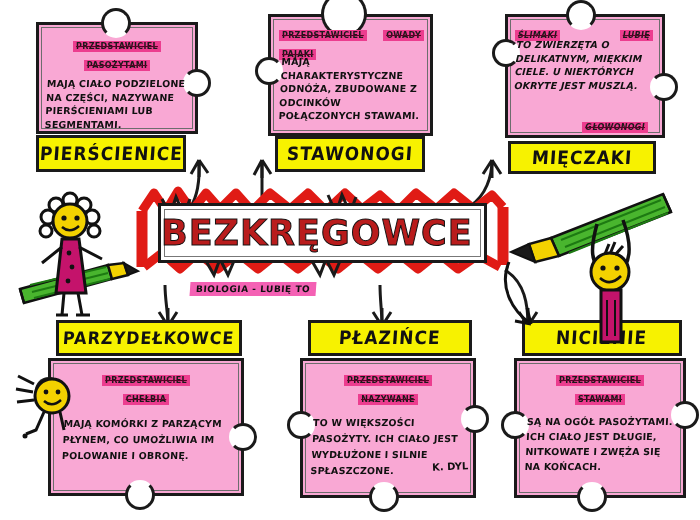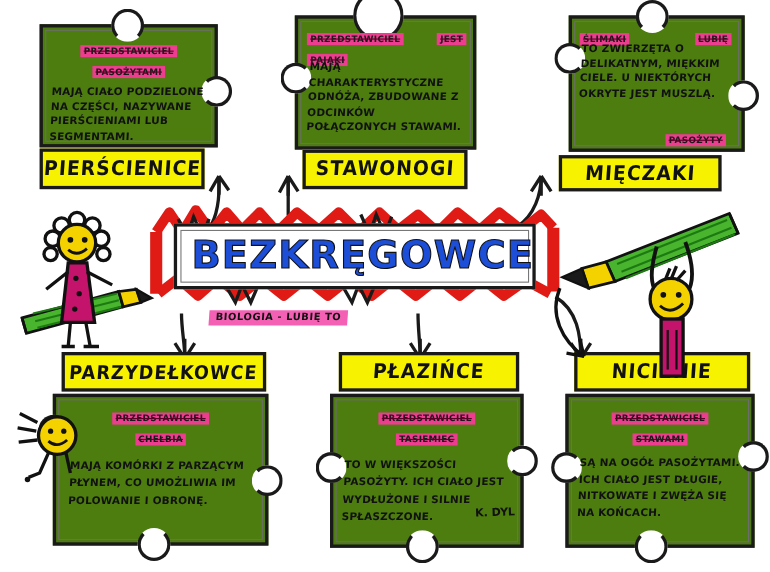--- a/index.html
+++ b/index.html
@@ -9,21 +9,21 @@
     font-family:"DejaVu Sans", sans-serif;
     overflow:hidden;
     position:relative;
   }
   #board{position:relative;width:700px;height:520px;}
 
   
   .card{position:absolute;}
   .puzzle{
     position:relative;
-    background:#4d7c0f;
+    background:#f9a8d4;
     border:3px solid #1a1a1a;
     box-sizing:border-box;
   }
   .puzzle:before{ 
     content:"";position:absolute;left:2px;top:2px;right:2px;bottom:2px;
     border:1px solid #6d6d6d;pointer-events:none;
   }
   
   .knob{
     position:absolute;background:#fff;border:3px solid #1a1a1a;border-radius:50%;
@@ -86,24 +86,23 @@
   .banner-box{
     position:absolute;left:18px;top:18px;right:18px;bottom:22px;
     background:#fff;border:3px solid #1a1a1a;box-sizing:border-box;
   }
   .banner-box:before{
     content:"";position:absolute;left:3px;top:3px;right:3px;bottom:3px;
     border:1px solid #777;
   }
   #main-title{
     position:absolute;left:0;right:0;top:50%;transform:translateY(-50%);
-    font-size:35px;font-weight:bold;color:#1d4ed8;
+    font-size:35px;font-weight:bold;color:#b91c1c;
     letter-spacing:1px;
     font-family:"DejaVu Sans", sans-serif;
-    padding-left:13px;
     -webkit-text-stroke:1px #111;
   }
   #subtitle{
     position:absolute;left:190px;top:282px;
     background:#f461b4;
     font-size:9px;font-weight:bold;color:#111;
     padding:2px 6px;letter-spacing:.5px;
     transform:skewX(-4deg);
   }
 
@@ -136,43 +135,43 @@
 
   <div class="card" style="left:268px;top:14px;width:165px;height:158px;">
     <div class="puzzle" style="position:absolute;left:0;top:0;width:165px;height:122px;">
       <div class="notch" style="width:46px;height:46px;left:50px;top:-26px;border-color:#1a1a1a;border-top-color:transparent;background:#fff;"></div>
       <div class="knob left" style="top:40px;border-right-color:transparent;"></div>
       <div style="position:absolute;left:8px;top:6px;">
         <span class="tag">PRZEDSTAWICIEL</span><br>
         <span class="tag" style="margin-top:1px;text-align:right;">PAJĄKI</span>
       </div>
       <div style="position:absolute;right:6px;top:6px;">
-        <span class="tag">JEST</span>
+        <span class="tag">OWADY</span>
       </div>
       <div class="body-text" style="padding:38px 8px 0 10px;">MAJĄ CHARAKTERYSTYCZNE ODNÓŻA, ZBUDOWANE Z ODCINKÓW POŁĄCZONYCH STAWAMI.</div>
     </div>
     <div class="title-bar" style="left:7px;top:122px;width:150px;height:36px;">
       <span class="t">STAWONOGI</span>
     </div>
   </div>
 
   <div class="card" style="left:497px;top:14px;width:170px;height:158px;">
-    <div class="puzzle" style="position:absolute;left:20px;top:0;width:160px;height:124px;">
+    <div class="puzzle" style="position:absolute;left:8px;top:0;width:160px;height:124px;font-style:italic;">
       <div class="knob top" style="left:58px;border-bottom-color:transparent;"></div>
       <div class="knob left" style="top:22px;border-right-color:transparent;"></div>
       <div class="knob right" style="top:56px;border-left-color:transparent;"></div>
       <div style="position:absolute;left:7px;top:6px;">
         <span class="tag">ŚLIMAKI</span>
       </div>
       <div style="position:absolute;right:9px;top:6px;">
         <span class="tag">LUBIĘ</span>
       </div>
       <div class="body-text" style="padding:21px 6px 0 8px;">TO ZWIERZĘTA O DELIKATNYM, MIĘKKIM CIELE. U NIEKTÓRYCH OKRYTE JEST MUSZLĄ.</div>
       <div style="position:absolute;right:14px;bottom:1px;">
-        <span class="tag">PASOŻYTY</span>
+        <span class="tag">GŁOWONOGI</span>
       </div>
     </div>
     <div class="title-bar" style="left:11px;top:127px;width:148px;height:33px;">
       <span class="t">MIĘCZAKI</span>
     </div>
   </div>
 
   <svg style="position:absolute;left:0;top:0;width:700px;height:520px;pointer-events:none;">
 
     <path d="M190,208 C198,196 200,180 199,160" stroke="#1a1a1a" stroke-width="3" fill="none"></path>
@@ -235,21 +234,21 @@
   <div class="card" style="left:300px;top:320px;width:180px;height:182px;">
     <div class="title-bar" style="left:8px;top:0;width:164px;height:36px;">
       <span class="t">PŁAZIŃCE</span>
     </div>
     <div class="puzzle" style="position:absolute;left:0;top:38px;width:176px;height:140px;">
       <div class="knob left" style="top:50px;border-right-color:transparent;"></div>
       <div class="knob right" style="top:44px;border-left-color:transparent;"></div>
       <div class="knob bottom" style="left:66px;border-top-color:transparent;"></div>
       <div class="tagwrap" style="padding-top:7px;">
         <span class="tag">PRZEDSTAWICIEL</span><br>
-        <span class="tag" style="margin-top:1px;">TASIEMIEC</span>
+        <span class="tag" style="margin-top:1px;">NAZYWANE</span>
       </div>
       <div class="body-text" style="padding:9px 7px 0 9px;line-height:16px;">TO W WIĘKSZOŚCI PASOŻYTY. ICH CIAŁO JEST WYDŁUŻONE I SILNIE SPŁASZCZONE.</div>
     </div>
   </div>
 
   <div class="card" style="left:514px;top:320px;width:180px;height:182px;">
     <div class="title-bar" style="left:8px;top:0;width:160px;height:36px;">
       <span class="t">NICIENIE</span>
     </div>
     <div class="puzzle" style="position:absolute;left:0;top:38px;width:172px;height:140px;">

